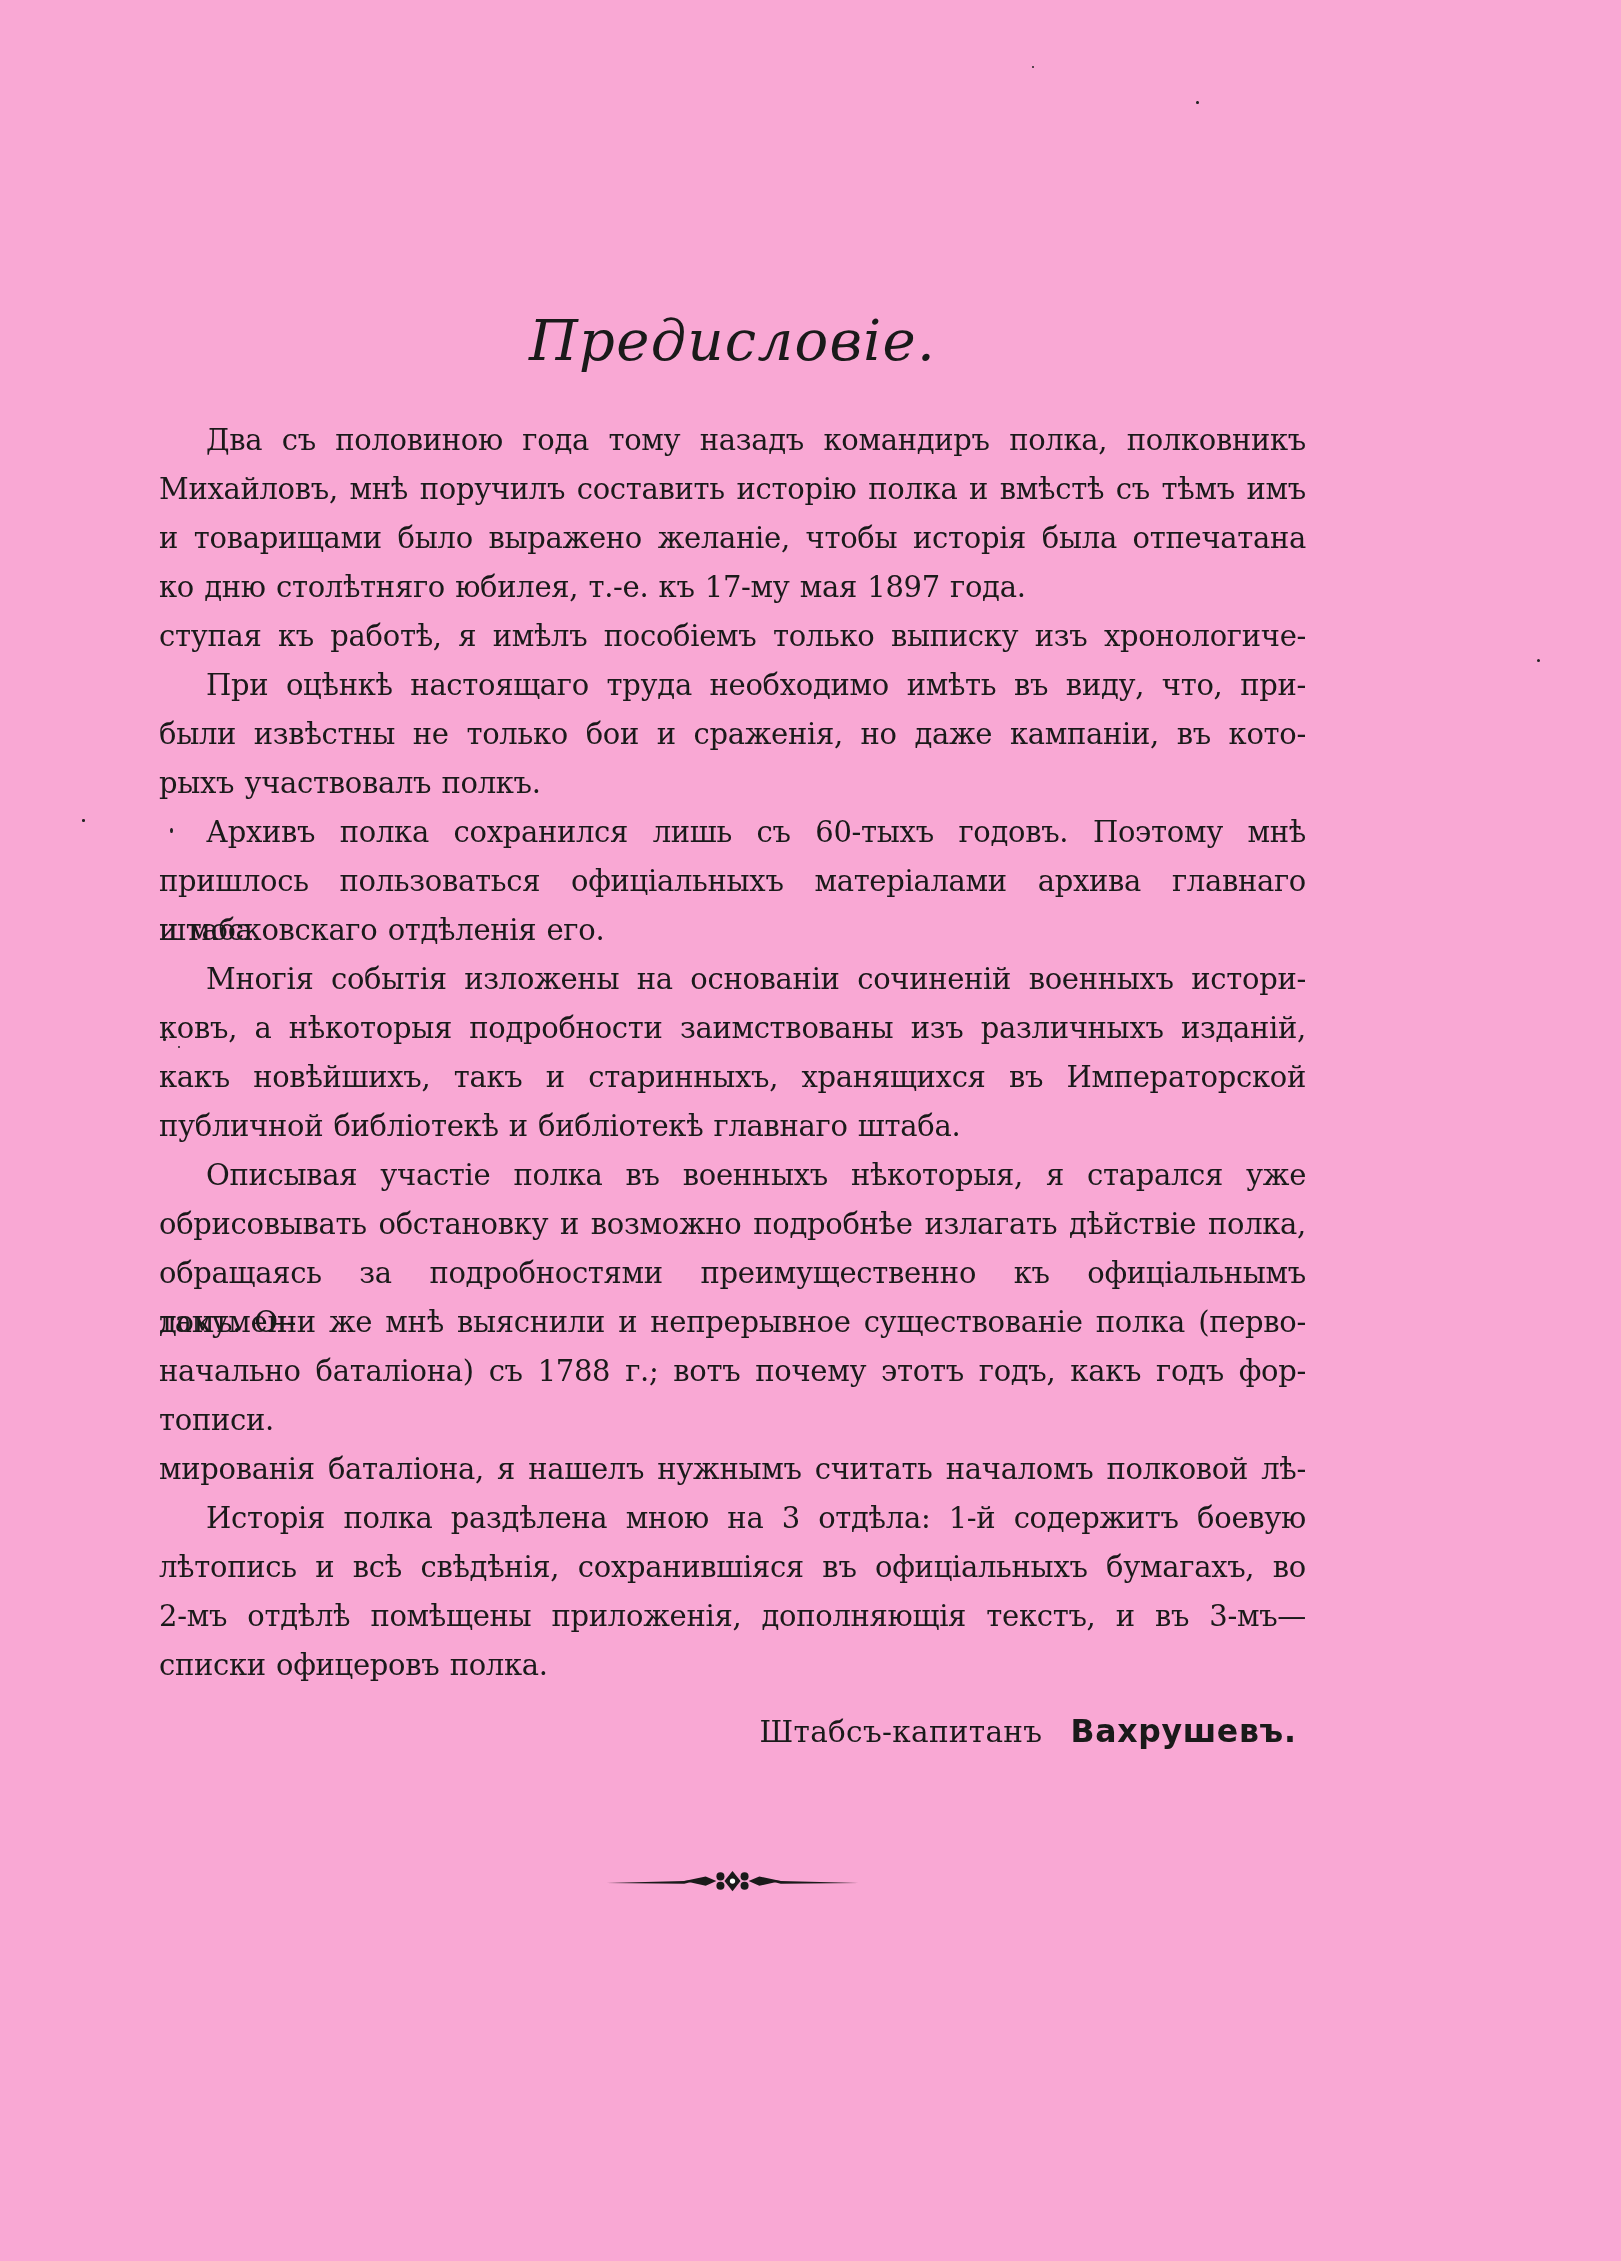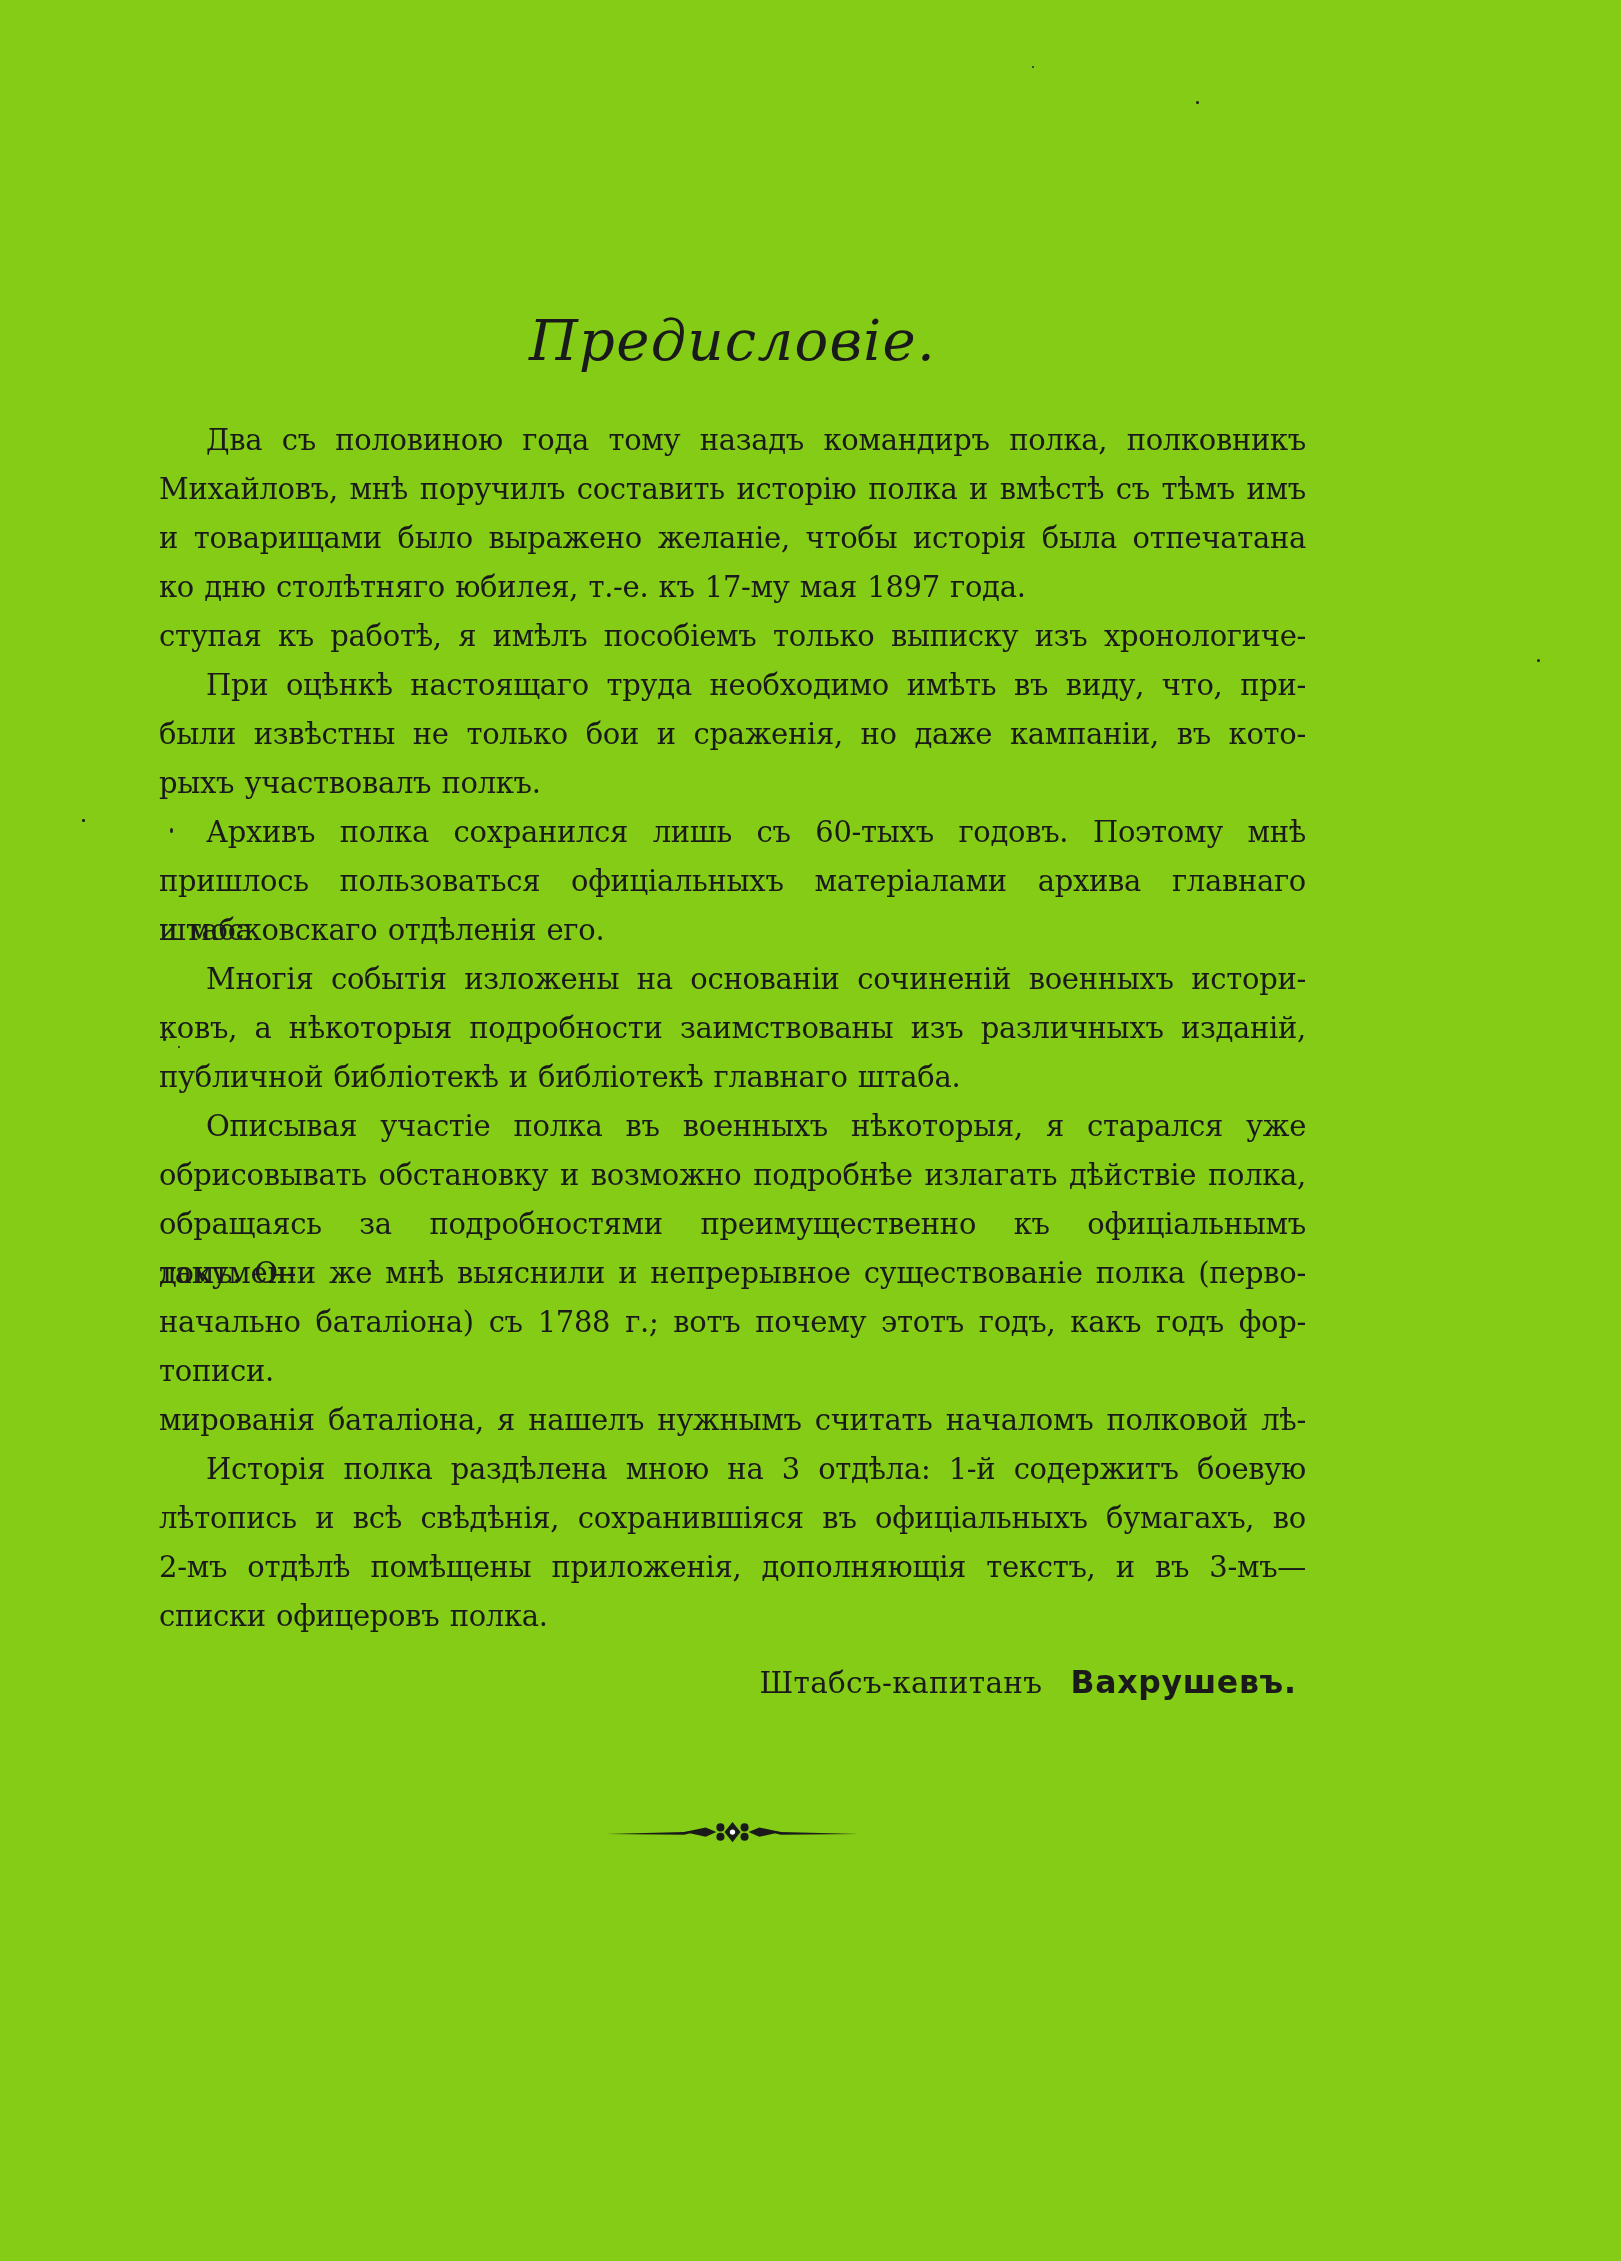--- a/index.html
+++ b/index.html
@@ -1,21 +1,21 @@
 <!DOCTYPE html>
 <html style="font-size:10.7px"><head>
 <meta charset="utf-8">
 <style>
   html, body { margin: 0; padding: 0; background: #e8e8e8; }
   .page {
     position: relative;
     width: 1622px;
     height: 2261px;
     margin: 0 auto;
-    background: #84cc16;
+    background: #f9a8d4;
     color: #1a1a1a;
     font-family: "DejaVu Serif", serif;
     overflow: hidden;
   }
   .content {
     position: absolute;
     left: 159px;
     top: 0;
     width: 1147px;
   }
@@ -83,20 +83,21 @@
       <div class="line pend">ко дню столѣтняго юбилея, т.-е. къ 17-му мая 1897 года.</div>
       <div class="line">ступая къ работѣ, я имѣлъ пособіемъ только выписку изъ хронологиче-</div>
       <div class="line indent">При оцѣнкѣ настоящаго труда необходимо имѣть въ виду, что, при-</div>
       <div class="line">были извѣстны не только бои и сраженія, но даже кампаніи, въ кото-</div>
       <div class="line pend">рыхъ участвовалъ полкъ.</div>
       <div class="line indent">Архивъ полка сохранился лишь съ 60-тыхъ годовъ. Поэтому мнѣ</div>
       <div class="line">пришлось пользоваться офиціальныхъ матеріалами архива главнаго штаба</div>
       <div class="line pend">и московскаго отдѣленія его.</div>
       <div class="line indent">Многія событія изложены на основаніи сочиненій военныхъ истори-</div>
       <div class="line">ковъ, а нѣкоторыя подробности заимствованы изъ различныхъ изданій,</div>
+      <div class="line">какъ новѣйшихъ, такъ и старинныхъ, хранящихся въ Императорской</div>
       <div class="line pend">публичной библіотекѣ и библіотекѣ главнаго штаба.</div>
       <div class="line indent">Описывая участіе полка въ военныхъ нѣкоторыя, я старался уже</div>
       <div class="line">обрисовывать обстановку и возможно подробнѣе излагать дѣйствіе полка,</div>
       <div class="line">обращаясь за подробностями преимущественно къ офиціальнымъ докумен-</div>
       <div class="line">тамъ. Они же мнѣ выяснили и непрерывное существованіе полка (перво-</div>
       <div class="line">начально баталіона) съ 1788 г.; вотъ почему этотъ годъ, какъ годъ фор-</div>
       <div class="line pend">тописи.</div>
       <div class="line">мированія баталіона, я нашелъ нужнымъ считать началомъ полковой лѣ-</div>
       <div class="line indent">Исторія полка раздѣлена мною на 3 отдѣла: 1-й содержитъ боевую</div>
       <div class="line">лѣтопись и всѣ свѣдѣнія, сохранившіяся въ офиціальныхъ бумагахъ, во</div>

